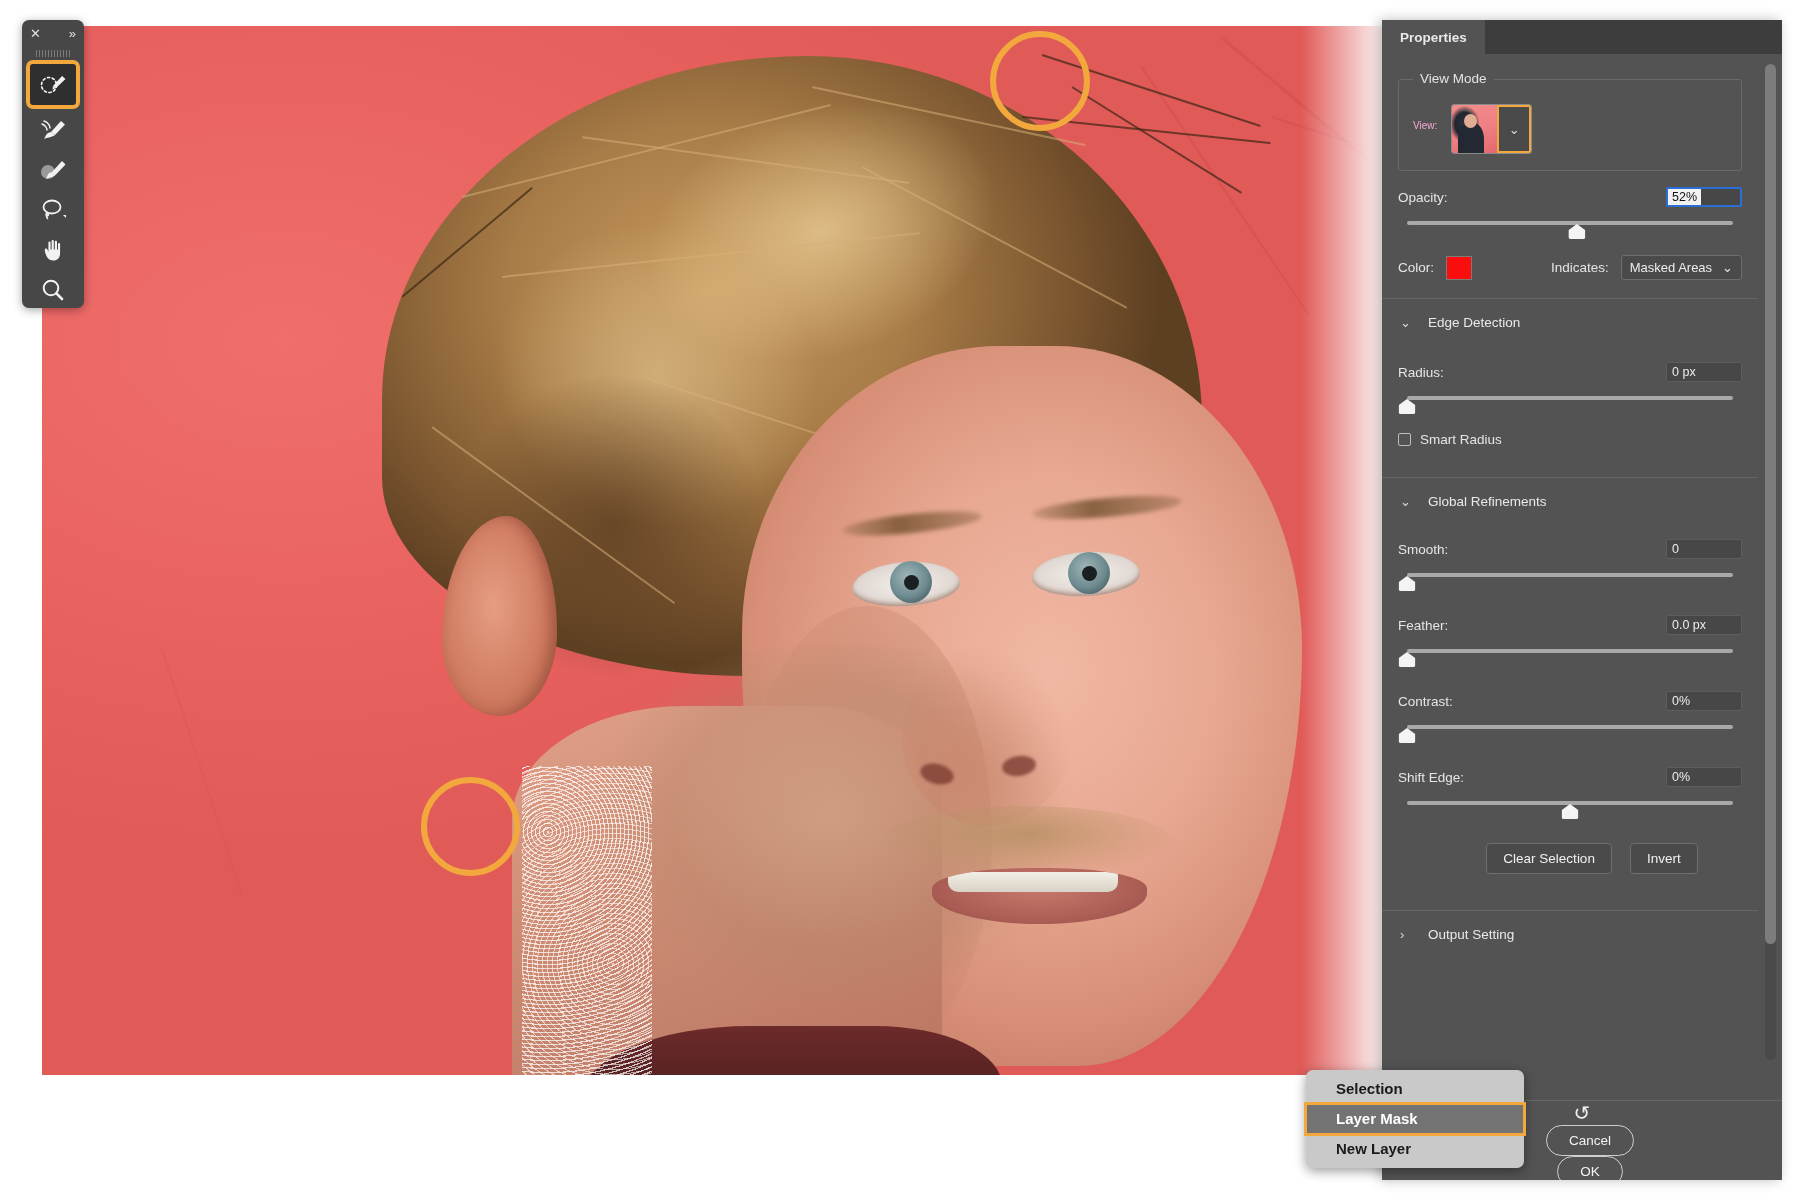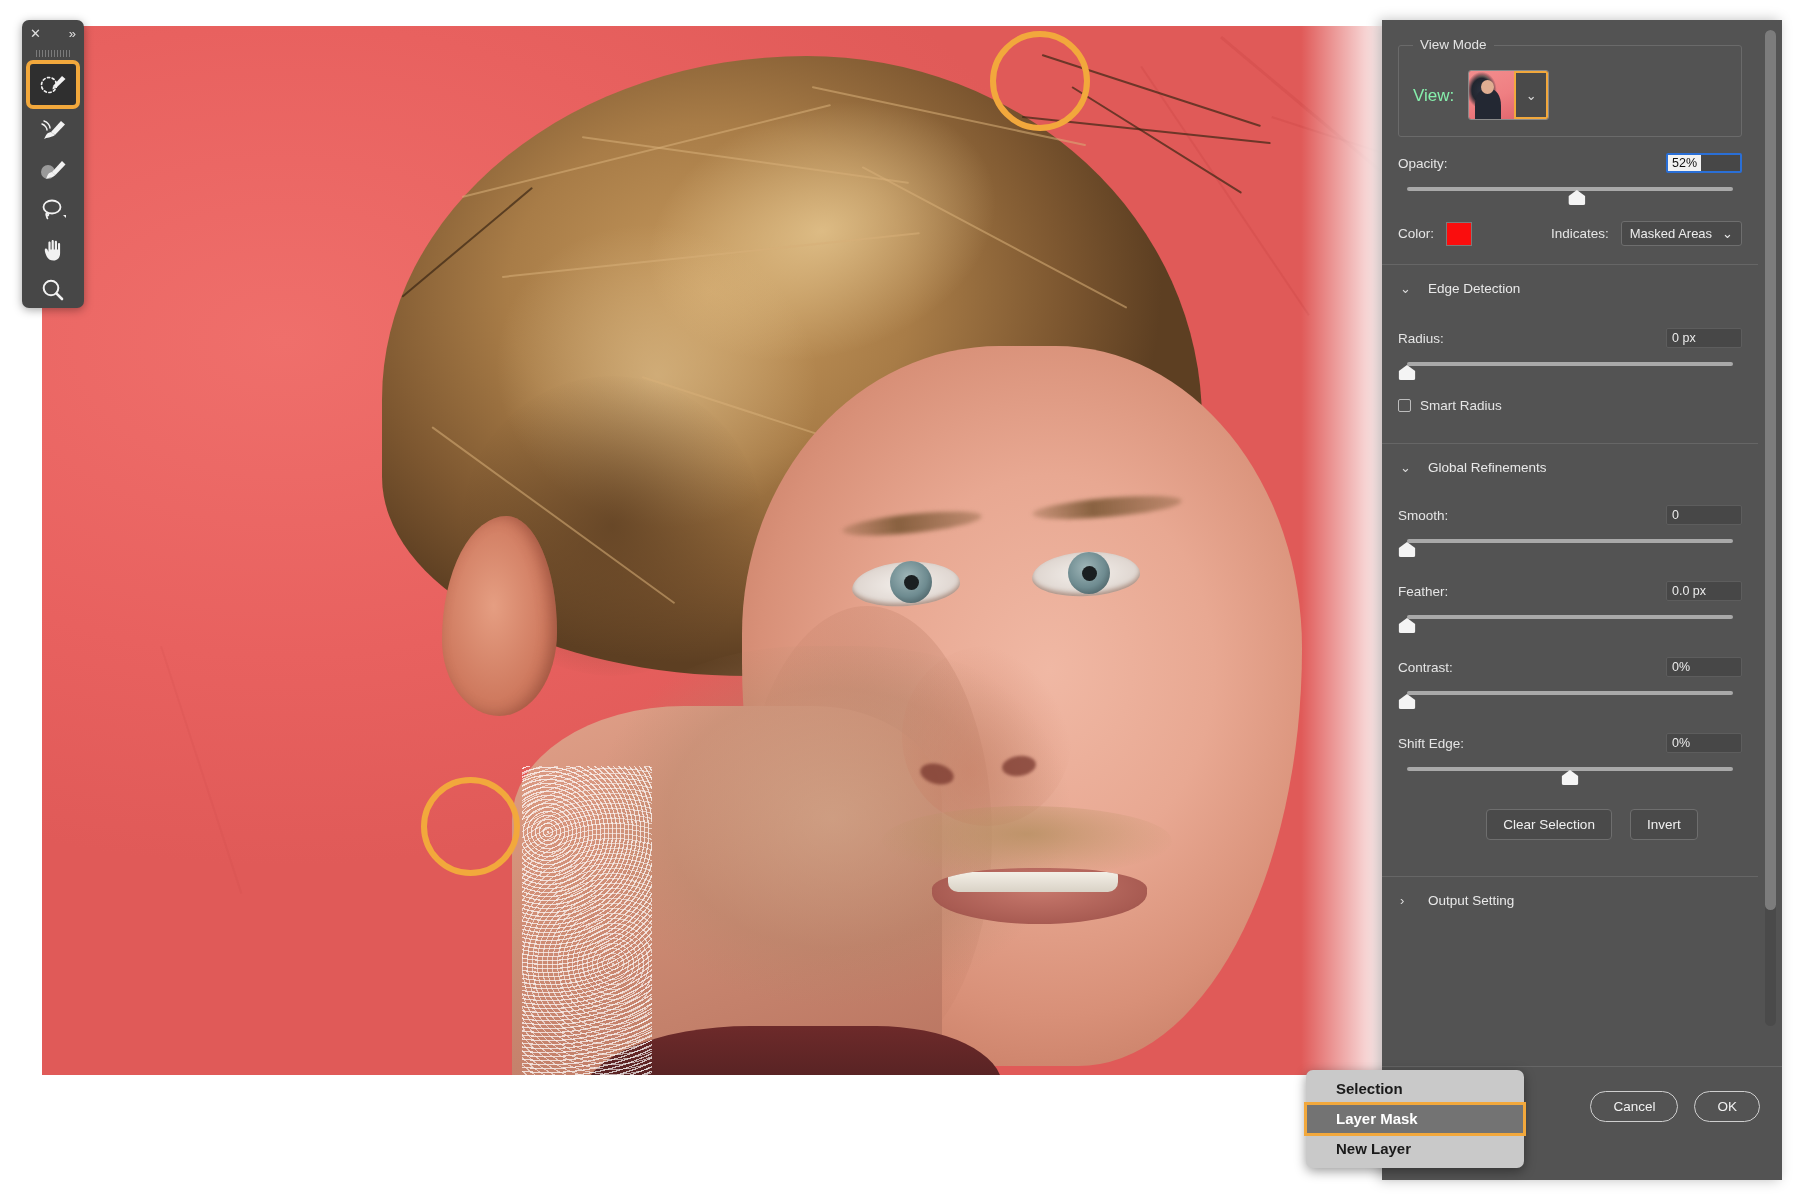--- a/index.html
+++ b/index.html
@@ -244,21 +244,21 @@
     border-radius: 3px;
     padding: 14px 14px 16px;
     position: relative;
   }
   .group-legend {
     position:absolute; top:-9px; left: 14px; background:#535353;
     padding: 0 7px; font-size: 13.5px; color:#e3e3e3;
   }
 
   .viewmode-row { display:flex; align-items:flex-start; gap: 14px; margin-top: 10px; }
-  .view-label { font-size: 17px; color:#86efac; padding-top: 16px; }
+  .view-label { font-size: 10px; color:#f9a8d4; padding-top: 16px; }
   .view-control {
     display:flex; align-items:stretch;
     border: 1px solid #8a8a8a; border-radius: 3px; overflow:hidden;
     height: 50px;
   }
   .view-thumb {
     width: 45px; height: 100%;
     background:
       radial-gradient(ellipse 48% 55% at 28% 40%, #2b3240 0%, #21262f 45%, rgba(33,38,47,0) 70%),
       radial-gradient(circle at 30% 26%, #e5b59a 0%, #e5b59a 16%, rgba(229,181,154,0) 18%),
@@ -341,21 +341,21 @@
 
   .btn-row { display:flex; gap: 18px; justify-content:center; margin-top: 22px; margin-left: 44px; }
   .btn {
     background:#4a4a4a; border:1px solid #6e6e6e; border-radius: 4px;
     color:#f0f0f0; font-size: 13.5px; padding: 7px 16px;
   }
 
   .footer {
     position:absolute; left:0; right:0; bottom:0; height: 80px;
     background:#535353; border-top: 1px solid #666;
-    display:flex; align-items:center; padding: 0 22px;
+    display:flex; align-items:center; padding: 0 22px; flex-direction: column;
   }
   .reset-icon { color:#f0f0f0; font-size: 20px; }
   .footer .spacer { flex:1; }
   .pill {
     border:1.5px solid #cfcfcf; border-radius: 18px;
     color:#f2f2f2; font-size: 13.5px; padding: 7px 22px; margin-left: 16px;
     background: transparent;
   }
 
   
@@ -508,20 +508,25 @@
           <circle cx="13" cy="11" r="7.3" fill="none" stroke="#f2f2f2" stroke-width="2"></circle>
           <line x1="18.4" y1="16.4" x2="24" y2="22" stroke="#f2f2f2" stroke-width="2.6" stroke-linecap="round"></line>
         </svg>
       </div>
 
     </div>
   </div>
 
   <div class="panel">
 
+    <div class="panel-tabbar">
+      <div class="panel-tab">
+        <span>Properties</span>
+      </div>
+    </div>
 
     <div class="panel-body">
 
       <div class="scroll-track"></div>
       <div class="scroll-thumb"></div>
 
       <div class="content">
 
         <div class="group-box">
           <span class="group-legend">View Mode</span>

